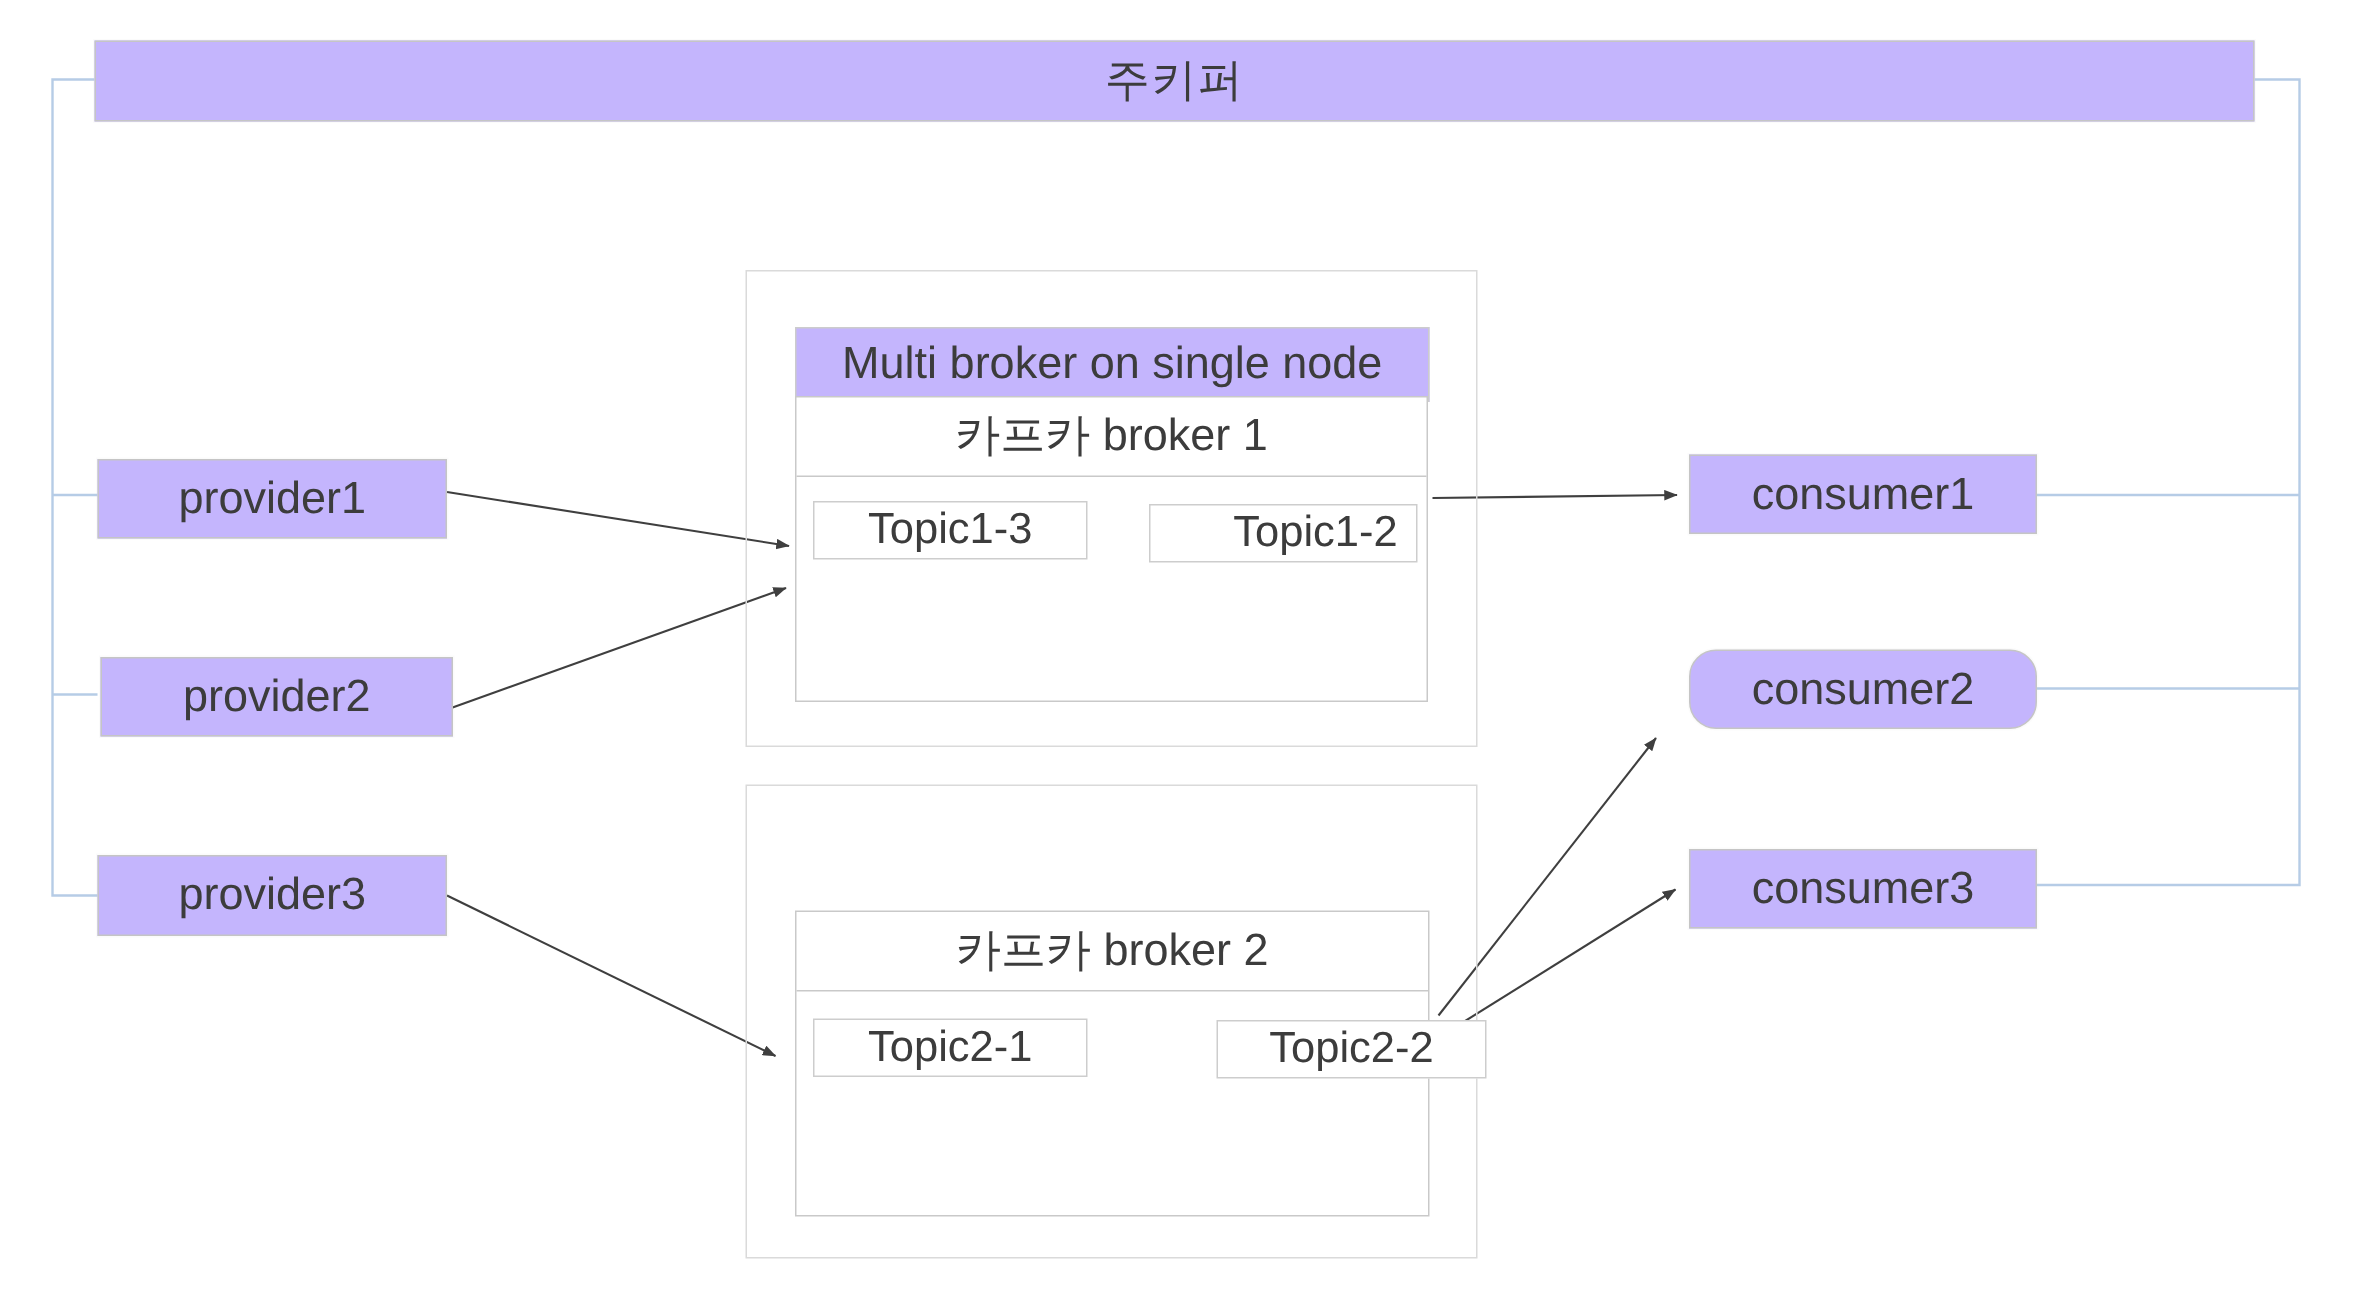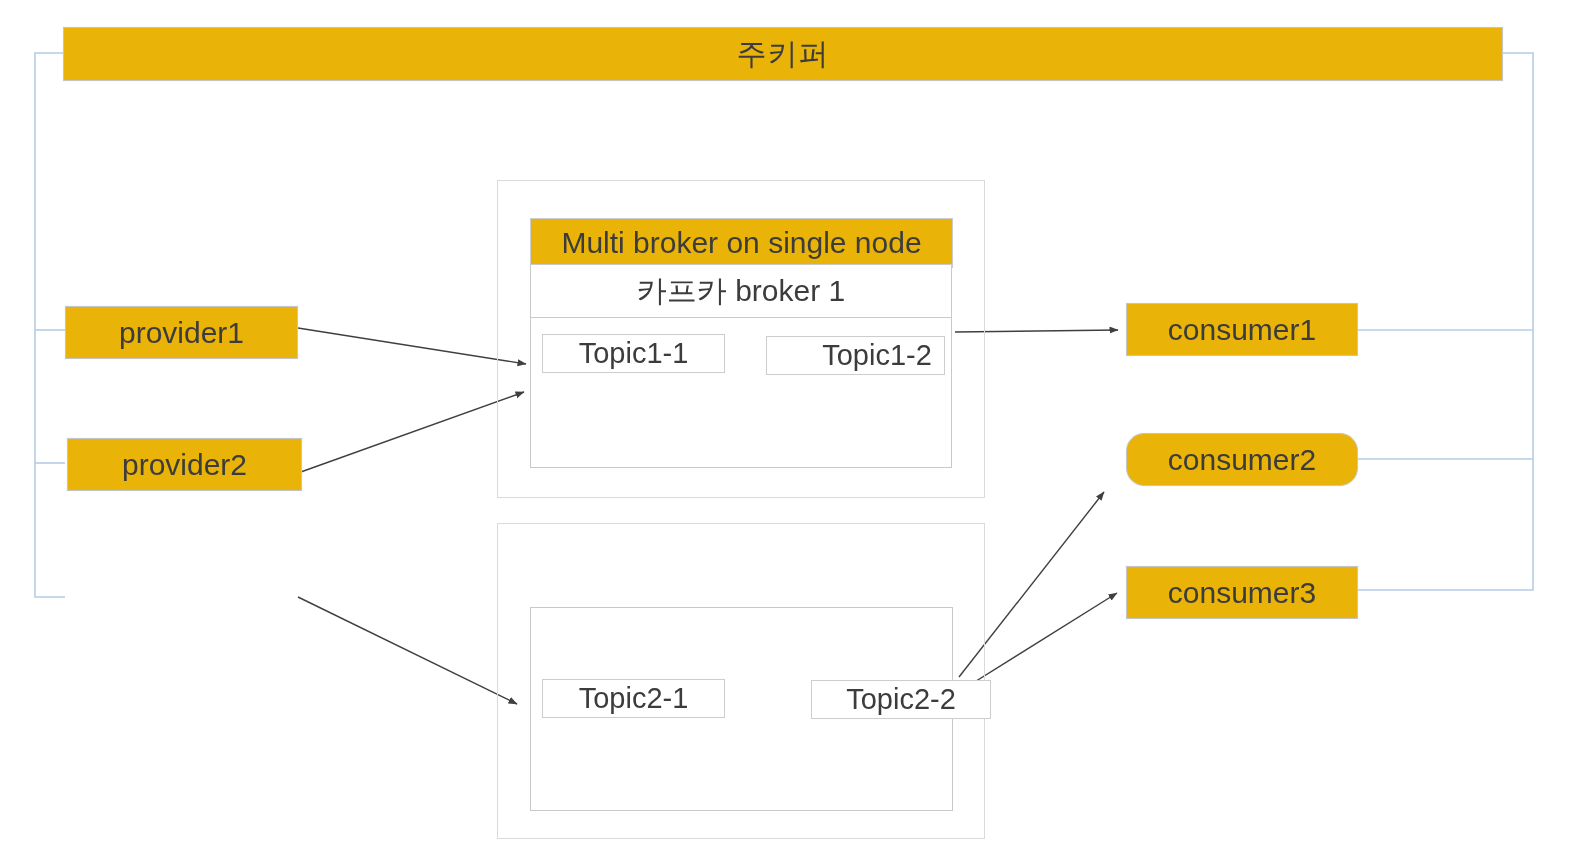--- a/index.html
+++ b/index.html
@@ -16,21 +16,21 @@
     color: #3c3c3c;
     overflow: hidden;
   }
   #wires {
     position: absolute;
     left: 0; top: 0;
     width: 1580px; height: 864px;
   }
   .box {
     position: absolute;
-    background: #eab308;
+    background: #c4b5fd;
     display: flex;
     align-items: center;
     justify-content: center;
     box-sizing: border-box;
     font-size: 30px;
     line-height: 1;
     white-space: nowrap;
   }
   .node {
     border: 1px solid #c5c5c5;
@@ -113,20 +113,23 @@
   <div class="box node zk" style="left:63px; top:27px; width:1440px; height:54px;">
     <span>주키퍼</span>
   </div>
 
   <div class="box node" style="left:65px; top:306px; width:233px; height:53px;">
     <span>provider1</span>
   </div>
   <div class="box node" style="left:67px; top:438px; width:235px; height:53px;">
     <span>provider2</span>
   </div>
+  <div class="box node" style="left:65px; top:570px; width:233px; height:54px;">
+    <span>provider3</span>
+  </div>
 
   <div class="box node" style="left:1126px; top:303px; width:232px; height:53px;">
     <span>consumer1</span>
   </div>
   <div class="box node" style="left:1126px; top:433px; width:232px; height:53px;border-radius:18px;">
     <span>consumer2</span>
   </div>
   <div class="box node" style="left:1126px; top:566px; width:232px; height:53px;">
     <span>consumer3</span>
   </div>
@@ -135,30 +138,33 @@
 
   <div class="box titlebox" style="left:530px; top:182px; width:423px; height:50px;">
     <span>Multi broker on single node</span>
   </div>
 
   <div class="broker" style="left:530px; top:264px; width:422px; height:204px;">
     <div class="broker-header">
       <span>카프카 broker 1</span>
     </div>
     <div class="topic" style="left:11px; top:69px; width:183px; height:39px;">
-      <span>Topic1-1</span>
+      <span>Topic1-3</span>
     </div>
     <div class="topic" style="left:235px; top:71px; width:179px; height:39px;padding-left:43px;">
       <span>Topic1-2</span>
     </div>
   </div>
 
   <div class="box container" style="left:497px; top:523px; width:488px; height:316px;"></div>
 
   <div class="broker" style="left:530px; top:607px; width:423px; height:204px;">
+    <div class="broker-header">
+      <span>카프카 broker 2</span>
+    </div>
     <div class="topic" style="left:11px; top:71px; width:183px; height:39px;">
       <span>Topic2-1</span>
     </div>
     <div class="topic" style="left:232px; top:72px; width:180px; height:39px;margin-left:48px;">
       <span>Topic2-2</span>
     </div>
   </div>
 
 </div>
 

